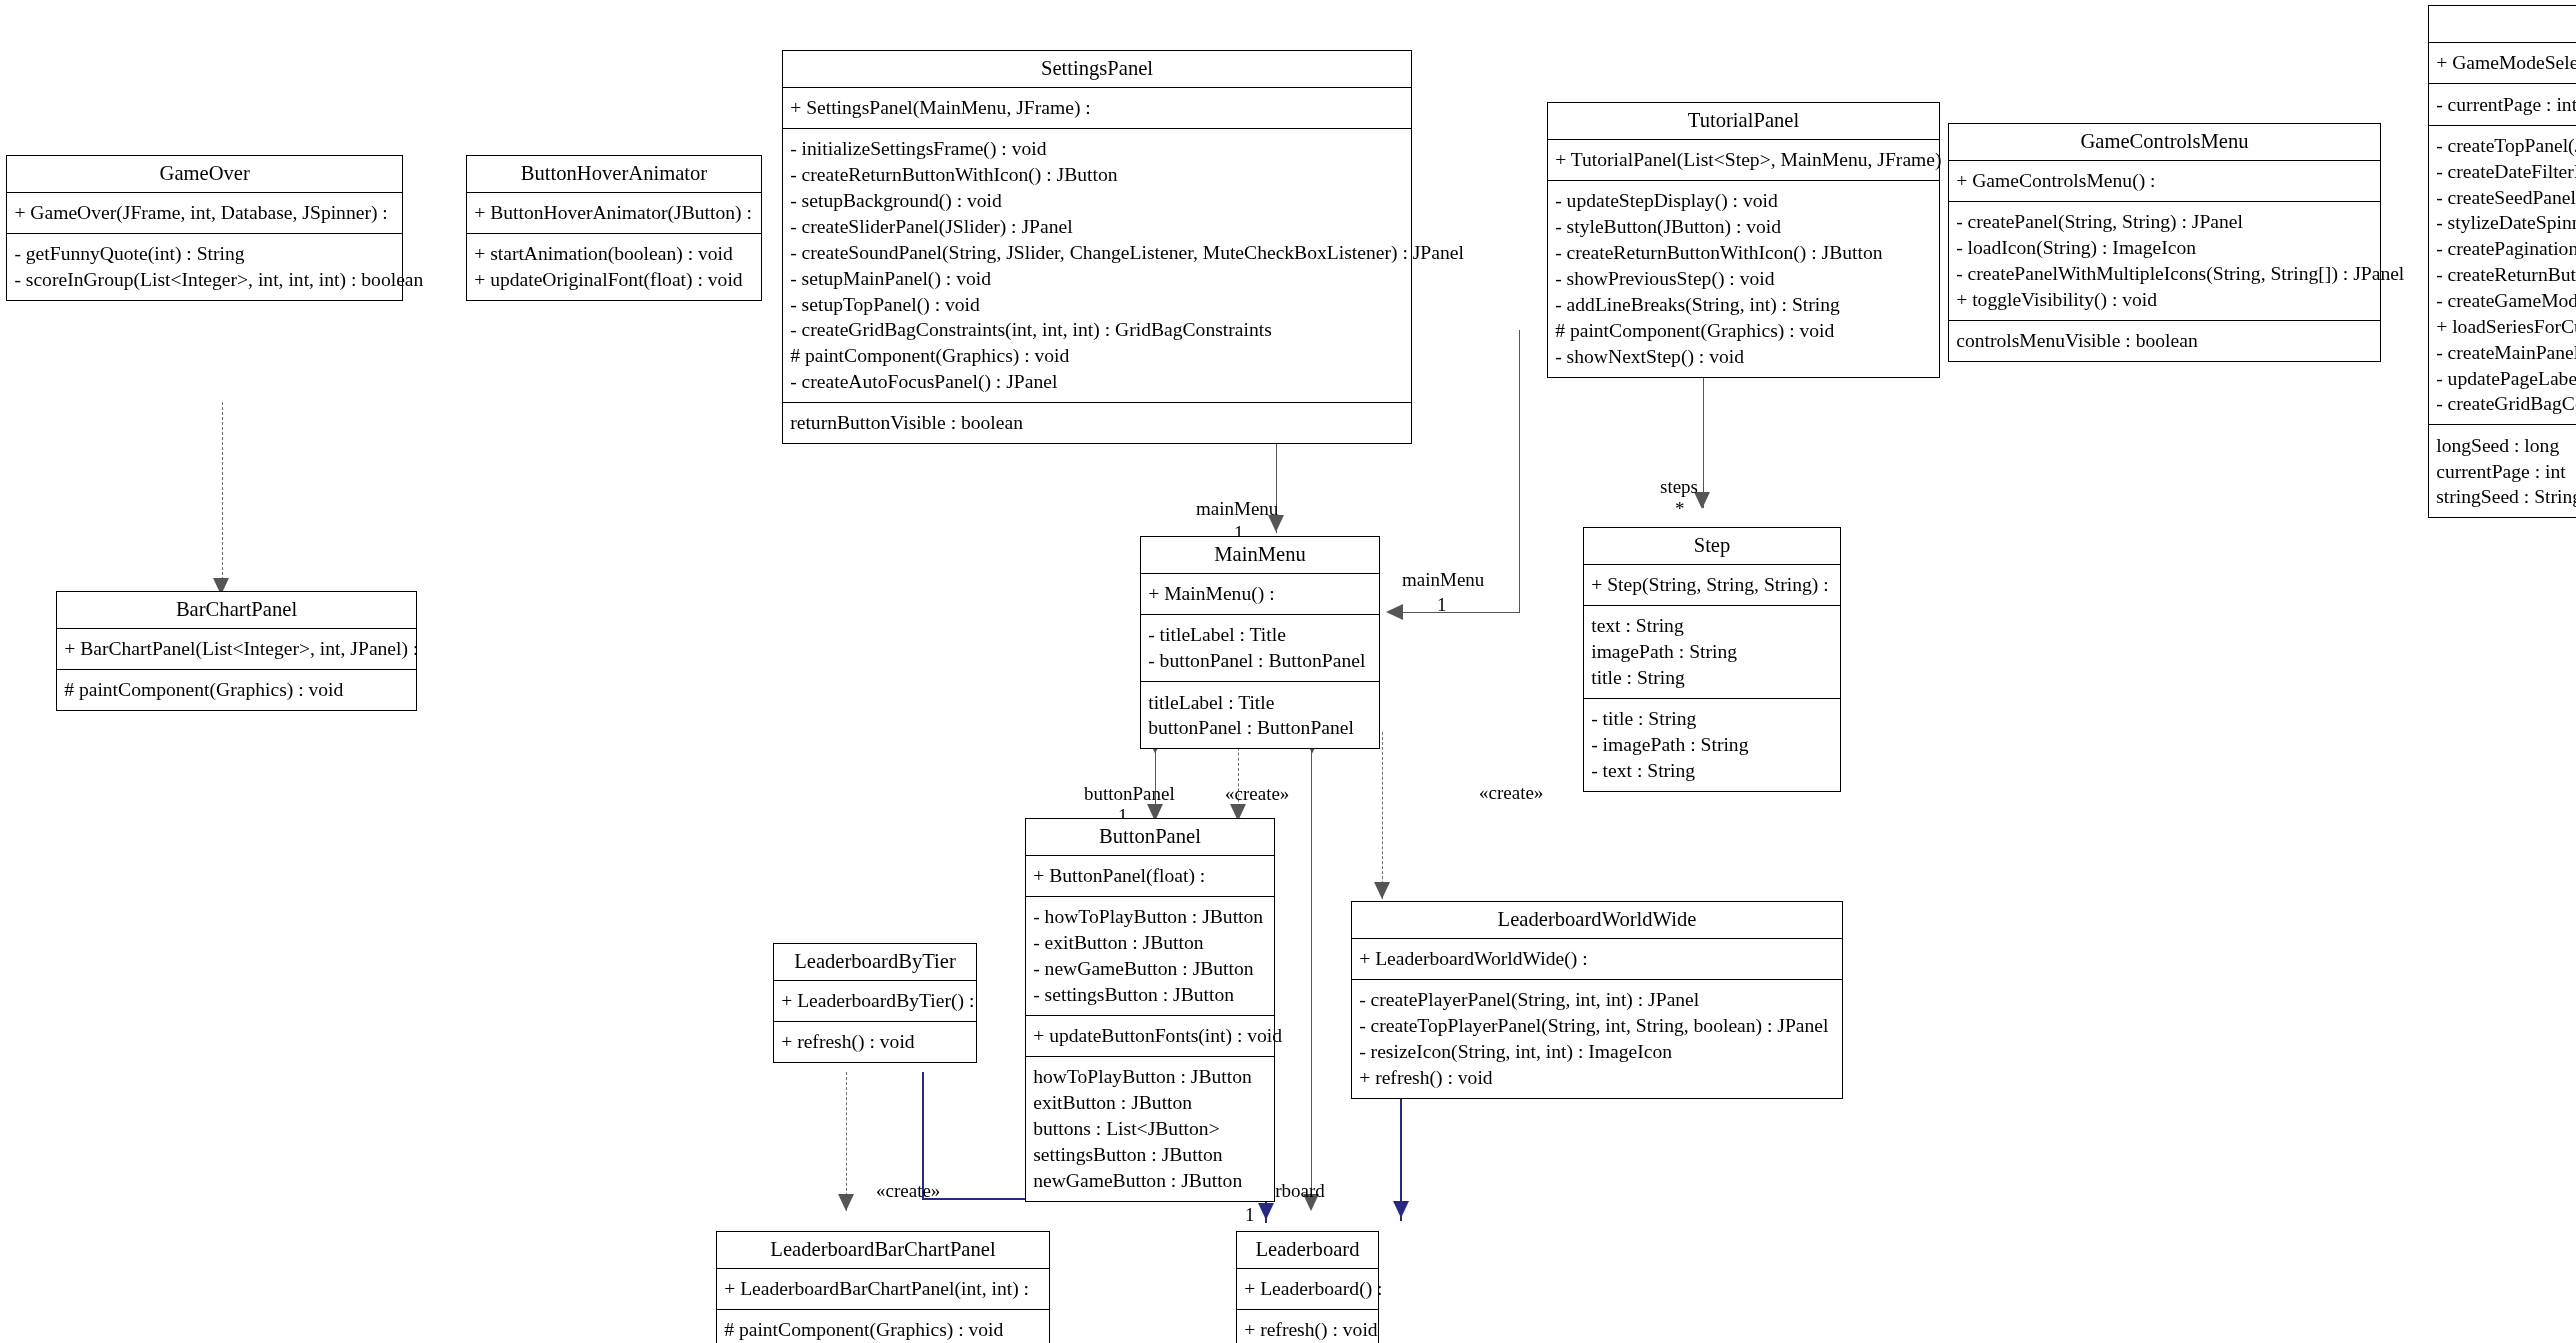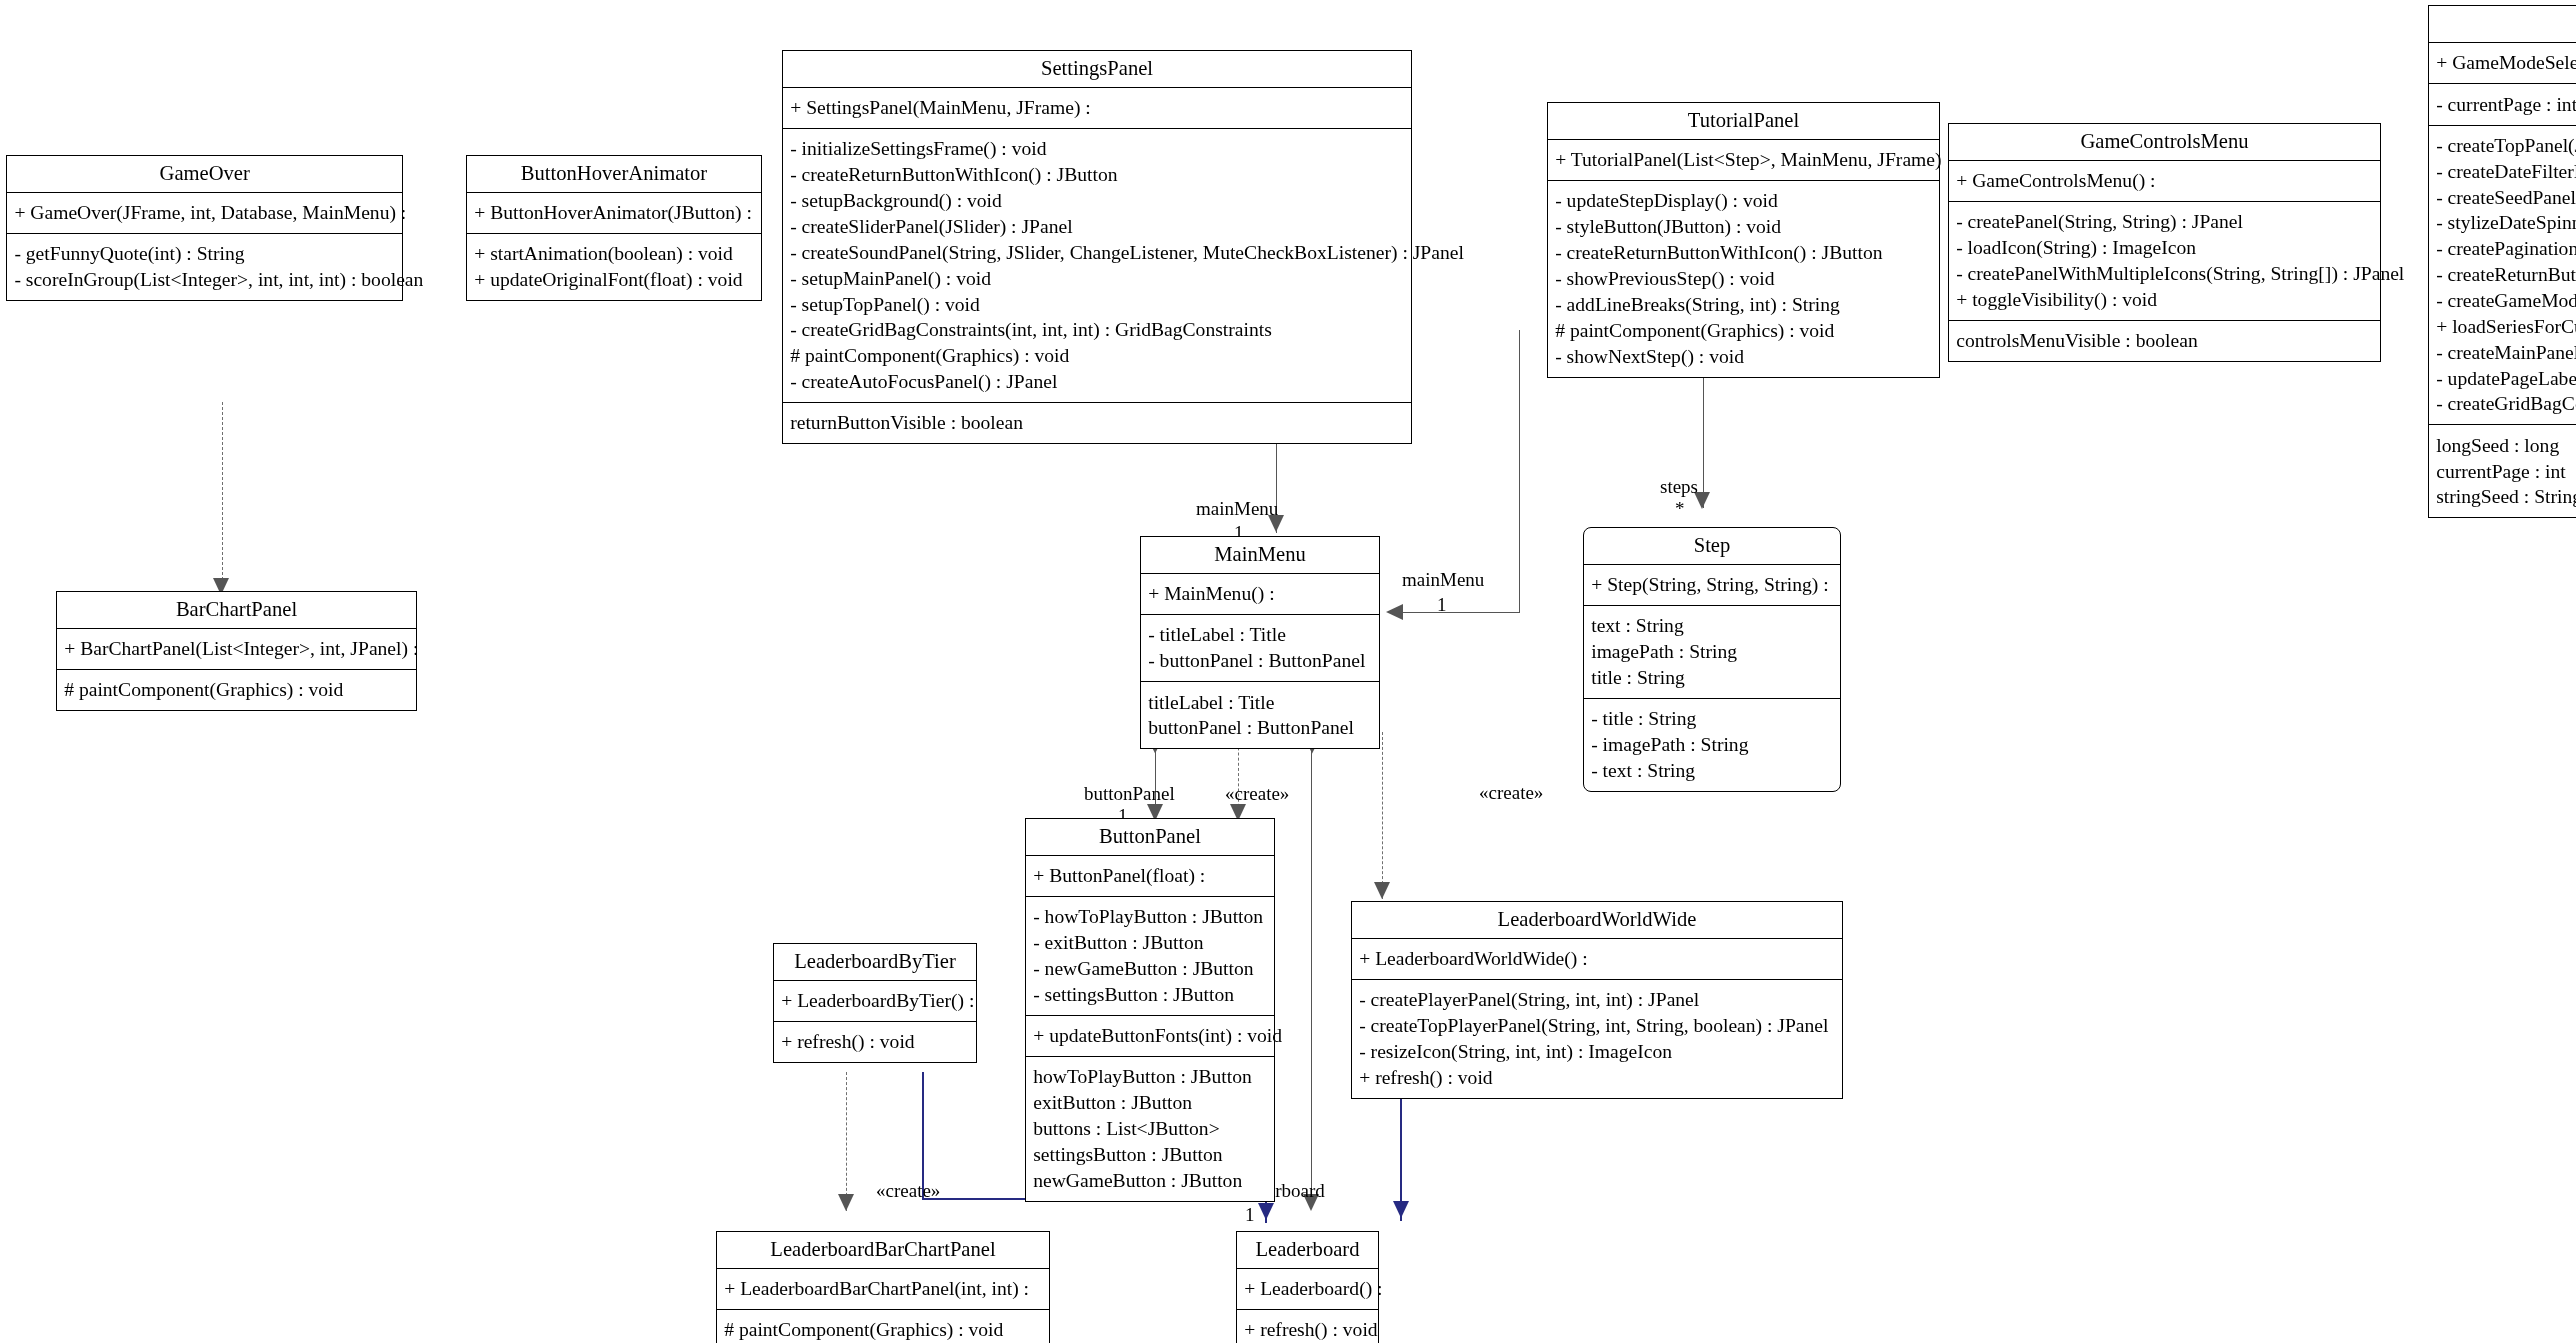--- a/index.html
+++ b/index.html
@@ -167,21 +167,21 @@
   <div class="arrow-down navy" style="left:1258px; top:1203px;"></div>
   <div class="edge-label" style="left:1175px; top:1181px;">currentLeaderboard</div>
   <div class="edge-label" style="left:1245px; top:1205px;">1</div>
 
   <div class="vline navy" style="left:1400px; top:1051px; height:170px;"></div>
   <div class="arrow-down navy" style="left:1393px; top:1201px;"></div>
 
   <div class="uml-class" style="left:6.2px; top:155px; width:397px;">
     <div class="uml-name">GameOver</div>
     <div class="uml-compartment">
-      <div class="uml-row">+ GameOver(JFrame, int, Database, MainMenu) :</div>
+      <div class="uml-row">+ GameOver(JFrame, int, Database, JSpinner) :</div>
     </div>
     <div class="uml-compartment">
       <div class="uml-row">- getFunnyQuote(int) : String</div>
       <div class="uml-row">- scoreInGroup(List&lt;Integer&gt;, int, int, int) : boolean</div>
     </div>
   </div>
 
   <div class="uml-class" style="left:466px; top:155px; width:296px;">
     <div class="uml-name">ButtonHoverAnimator</div>
     <div class="uml-compartment">
@@ -283,21 +283,21 @@
     <div class="uml-compartment tight">
       <div class="uml-row">- titleLabel : Title</div>
       <div class="uml-row">- buttonPanel : ButtonPanel</div>
     </div>
     <div class="uml-compartment tight">
       <div class="uml-row">titleLabel : Title</div>
       <div class="uml-row">buttonPanel : ButtonPanel</div>
     </div>
   </div>
 
-  <div class="uml-class" style="left:1583px; top:527px; width:258px;border-radius:8px;">
+  <div class="uml-class" style="left:1583px; top:527px; width:258px;">
     <div class="uml-name">Step</div>
     <div class="uml-compartment">
       <div class="uml-row">+ Step(String, String, String) :</div>
     </div>
     <div class="uml-compartment tight">
       <div class="uml-row">text : String</div>
       <div class="uml-row">imagePath : String</div>
       <div class="uml-row">title : String</div>
     </div>
     <div class="uml-compartment tight">

